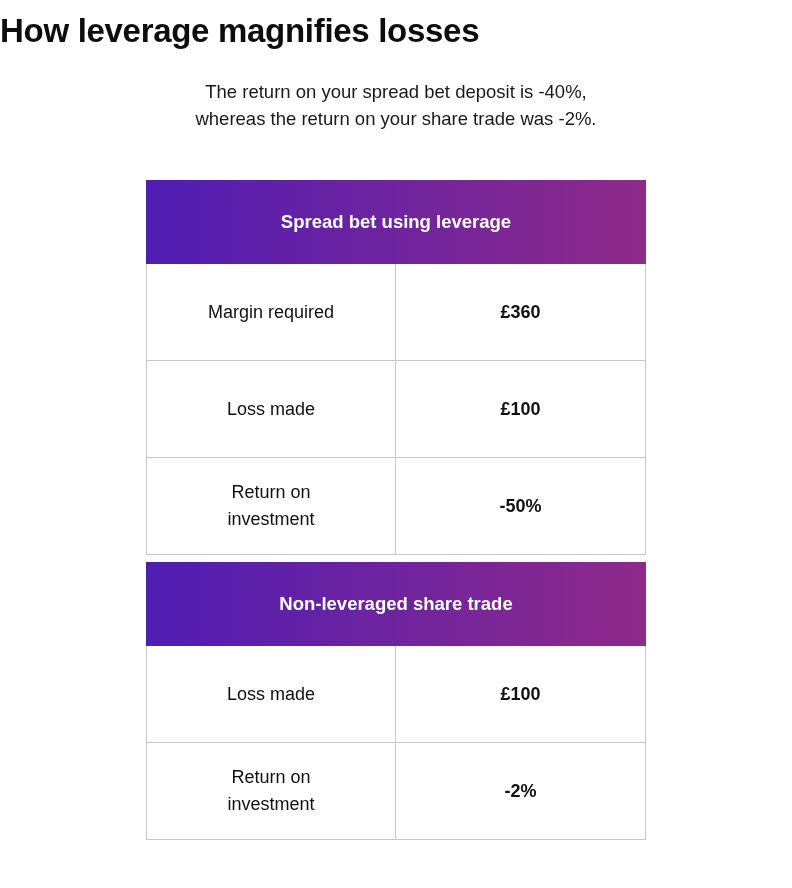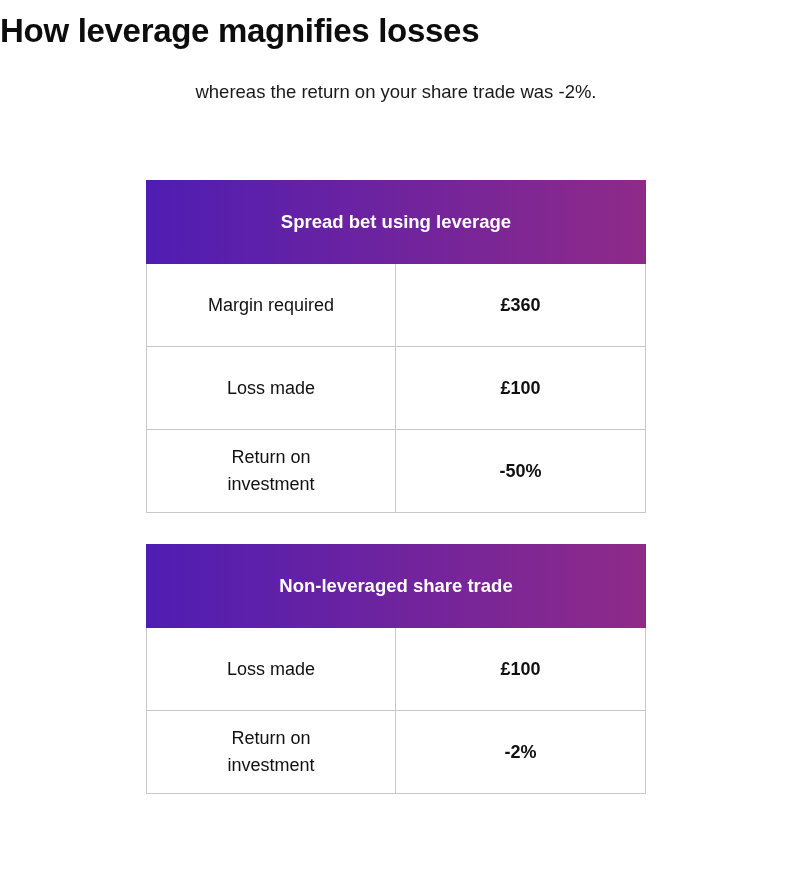--- a/index.html
+++ b/index.html
@@ -2,51 +2,52 @@
 <html><head>
   <meta charset="utf-8">
   <style>
     html, body { margin: 0; padding: 0; background: #ffffff; }
     body { width: 792px; height: 888px; position: relative; font-family: "Liberation Sans", sans-serif; color: #111111; overflow: hidden; }
     .title { position: absolute; top: 12px; left: 0; width: 792px; text-align: left; font-size: 33px; font-weight: bold; letter-spacing: -0.3px; color: #0d0d0d; }
     .intro { position: absolute; top: 78px; left: 0; width: 792px; text-align: center; font-size: 18.5px; line-height: 27px; color: #1a1a1a; }
     .intro div { white-space: nowrap; }
     .tbl { position: absolute; left: 146px; width: 500px; border-radius: 27px; }
     .tbl-head { height: 84px; display: flex; align-items: center; justify-content: center; color: #ffffff; font-weight: bold; font-size: 18.5px; }
-    .row { display: flex; height: 83px; border-left: 1px solid #c8c8c8; border-right: 1px solid #c8c8c8; border-bottom: 1px solid #c8c8c8; box-sizing: border-box; }
+    .row { display: flex; height: 97px; border-left: 1px solid #c8c8c8; border-right: 1px solid #c8c8c8; border-bottom: 1px solid #c8c8c8; box-sizing: border-box; }
     .cell { flex: 0 0 50%; display: flex; align-items: center; justify-content: center; text-align: center; font-size: 18px; line-height: 27px; box-sizing: border-box; padding: 0 40px; }
     .cell.label { border-right: 1px solid #c8c8c8; color: #111; }
     .cell.value { font-weight: bold; color: #111; }
   </style>
 </head>
 <body>
 
 <h1 class="title" style="margin:0;">How leverage magnifies losses</h1>
 
 <div class="intro">
+  <div>The return on your spread bet deposit is -40%,</div>
   <div>whereas the return on your share trade was -2%.</div>
 </div>
 
 <div class="tbl" style="top:180px;">
   <div class="tbl-head grad" style="background: linear-gradient(90deg, rgb(79, 29, 179), rgb(143, 42, 137));">Spread bet using leverage</div>
   <div class="row">
     <div class="cell label">Margin required</div>
     <div class="cell value">£360</div>
   </div>
   <div class="row">
     <div class="cell label">Loss made</div>
     <div class="cell value">£100</div>
   </div>
   <div class="row">
     <div class="cell label">Return on investment</div>
     <div class="cell value">-50%</div>
   </div>
 </div>
 
-<div class="tbl" style="top:544px;">
+<div class="tbl" style="top:562px;">
   <div class="tbl-head grad" style="background: linear-gradient(90deg, rgb(79, 29, 179), rgb(143, 42, 137));">Non-leveraged share trade</div>
   <div class="row">
     <div class="cell label">Loss made</div>
     <div class="cell value">£100</div>
   </div>
   <div class="row">
     <div class="cell label">Return on investment</div>
     <div class="cell value">-2%</div>
   </div>
 </div>

